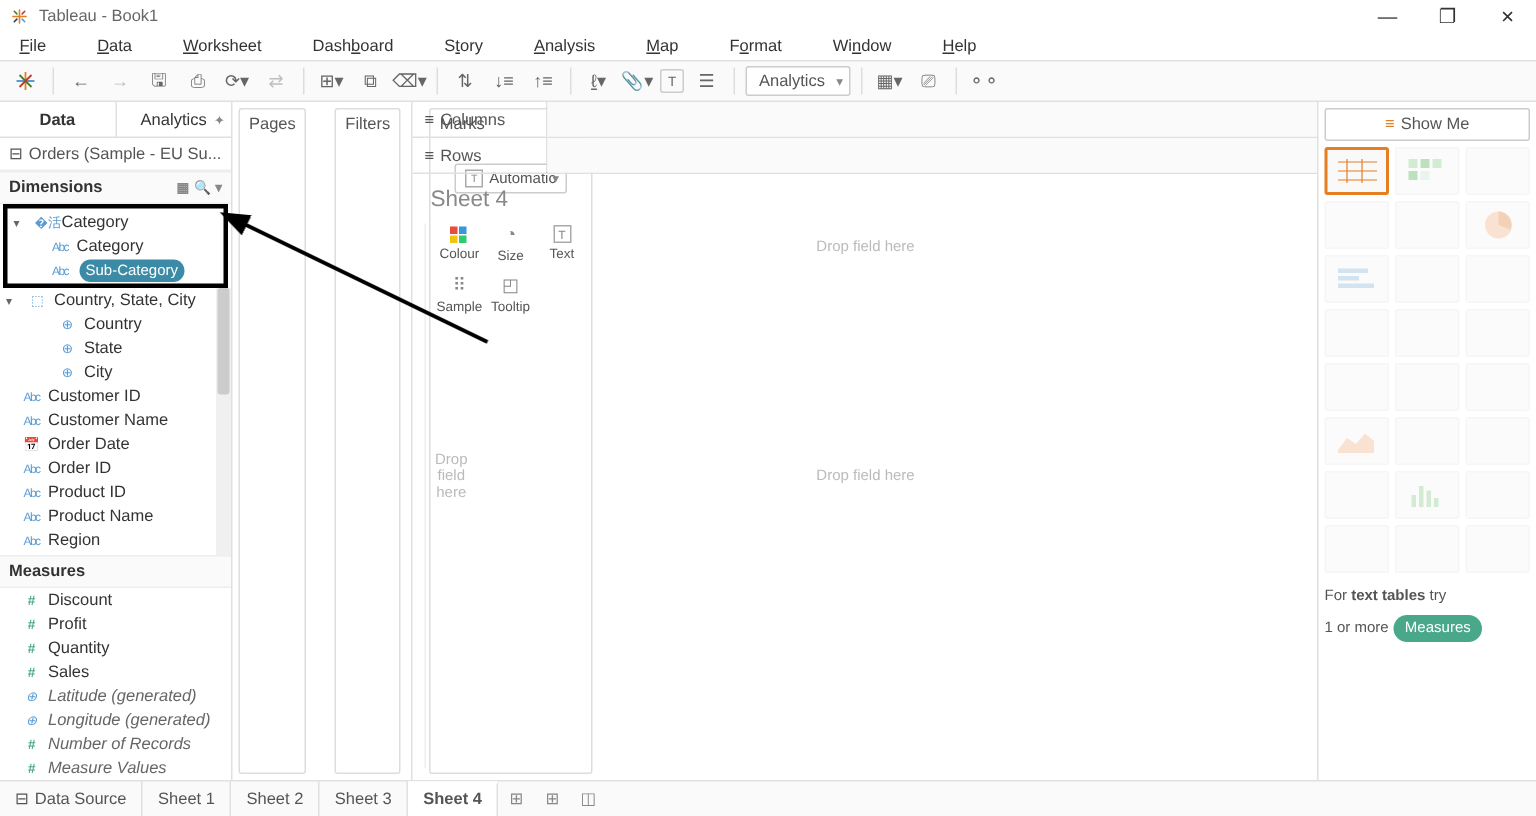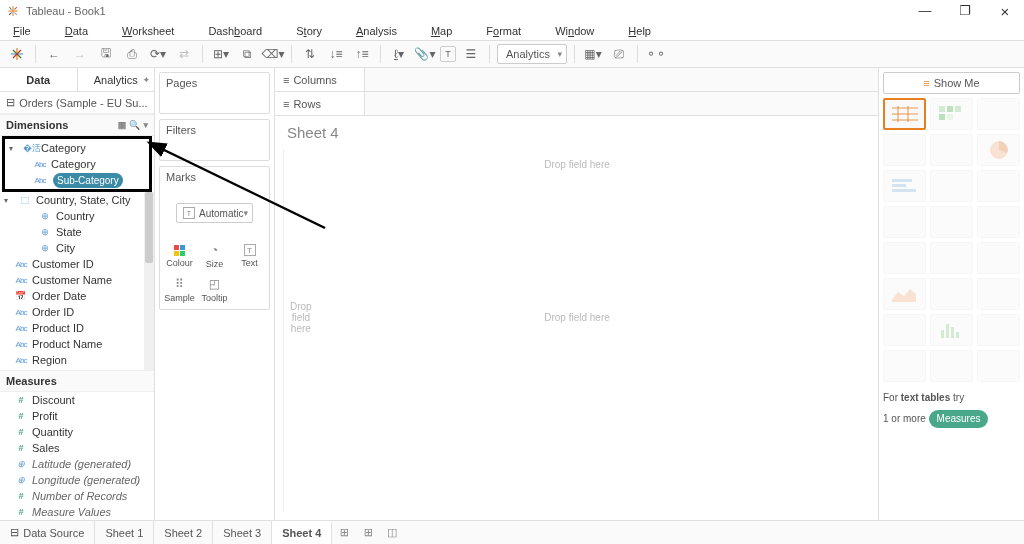--- a/index.html
+++ b/index.html
@@ -34,21 +34,21 @@
 .field .fi{width:14px;text-align:center;font-size:9px;color:#5a9bd4}
 .field .fi.abc{color:#5a9bd4;font-size:8px;letter-spacing:-1px}
 .field .fi.globe{color:#5a9bd4}
 .field .fi.hash{color:#4aa88a;font-weight:bold}
 .field.italic{font-style:italic;color:#666}
 .field .chev{width:10px;font-size:8px;color:#666;margin-left:-10px}
 .highlight-box{border:3px solid #000;margin:0 2px;padding:1px 0;position:relative}
 .pill{background:#3b8aa6;border-radius:9px;height:15px;display:inline-flex;align-items:center;padding:0 4px;color:#fff;font-size:10px;margin-left:2px}
 .scrollbar{position:absolute;right:0;top:0;bottom:0;width:10px;background:#f0f0f0}
 .scrollbar .thumb{position:absolute;left:1px;right:1px;background:#ccc;border-radius:2px}
-.shelves{width:120px;border-right:1px solid #e0e0e0;display:flex;flex-direction:column;gap:5px;padding:4px;background:#fff}
+.shelves{width:120px;border-right:1px solid #e0e0e0;display:flex;flex-direction:row;gap:19px;padding:4px;background:#fff}
 .shelf-card{border:1px solid #ddd;border-radius:2px}
 .shelf-title{padding:4px 6px;font-size:11px;color:#555}
 .shelf-body{min-height:20px}
 .marks-type{margin:16px;border:1px solid #ccc;border-radius:2px;height:20px;display:flex;align-items:center;padding:0 6px;font-size:10px;color:#555;position:relative;background:#fff}
 .marks-type::before{content:"T";border:1px solid #aaa;width:10px;height:10px;font-size:7px;display:inline-flex;align-items:center;justify-content:center;margin-right:4px;color:#888}
 .marks-type::after{content:"▾";position:absolute;right:4px;font-size:9px;color:#888}
 .marks-grid{display:grid;grid-template-columns:1fr 1fr 1fr;gap:0;padding:0 2px 2px}
 .mark-btn{height:34px;display:flex;flex-direction:column;align-items:center;justify-content:center;gap:2px;font-size:9px;color:#555;border:1px solid transparent}
 .mark-btn .mi{font-size:12px;color:#888}
 .mark-btn .mi.colors{display:flex;flex-wrap:wrap;width:12px;gap:1px}

